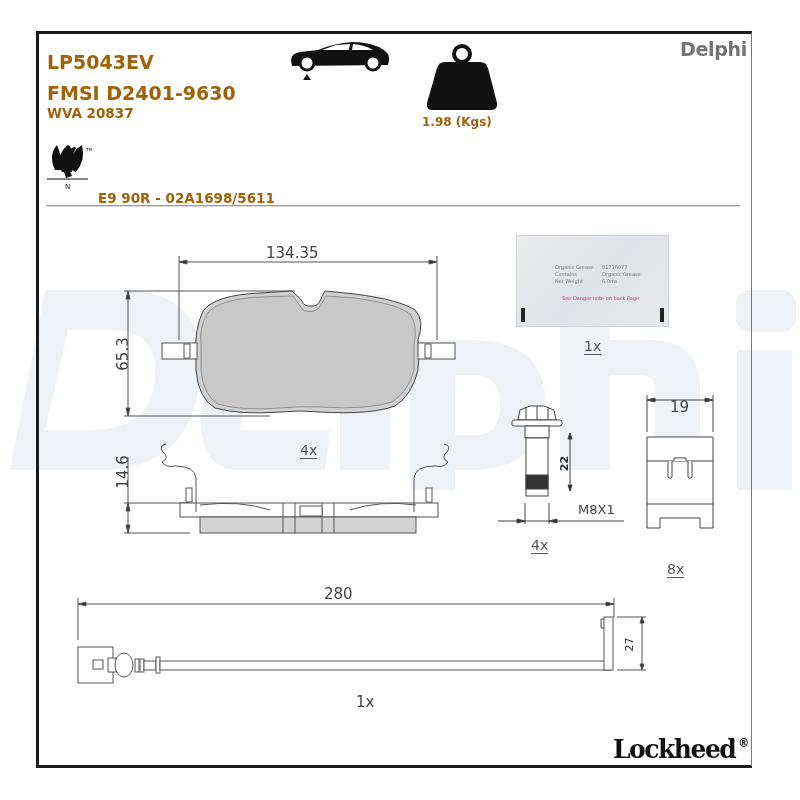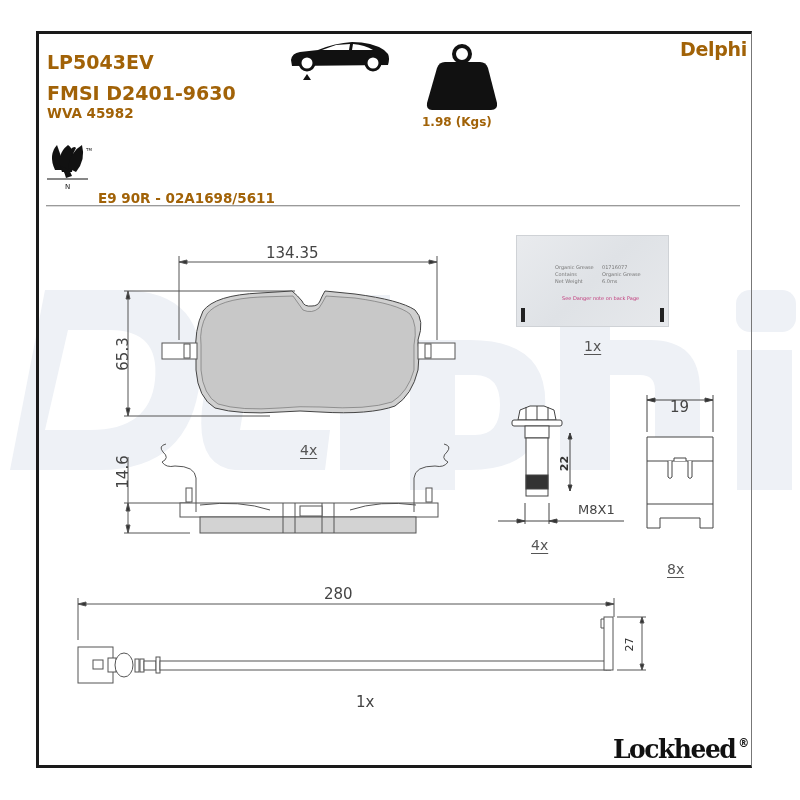--- a/index.html
+++ b/index.html
@@ -8,21 +8,21 @@
            border-top: 3px solid #1a1a1a; border-left: 3px solid #1a1a1a; border-bottom: 3px solid #1a1a1a;
            border-right: 1px solid #777; box-sizing: border-box; }
   .watermark { position: absolute; left: 0; top: 270px; width: 800px; height: 220px; pointer-events: none; }
   .abs { position: absolute; }
   .hdr { font-weight: bold; color: #a16207; }
   .part-no { left: 47px; top: 51px; font-size: 19px; }
   .fmsi { left: 47px; top: 82px; font-size: 19px; }
   .wva { left: 47px; top: 105px; font-size: 13.5px; }
   .ece { left: 98px; top: 178px; font-size: 13.5px; margin-top: 12px; }
   .weight-label { left: 422px; top: 115px; font-size: 12px; }
-  .brand { left: 680px; top: 38px; font-size: 19px; color: #a16207; font-weight: bold; letter-spacing: -0.3px; }
+  .brand { left: 680px; top: 38px; font-size: 19px; color: #737373; font-weight: bold; letter-spacing: -0.3px; }
   .lockheed { left: 613px; top: 735px; font-family: "DejaVu Serif", serif; font-weight: bold; font-size: 25px; color: #111; letter-spacing: -1.5px; transform: scaleY(1.05); }
   .lockheed sup { font-family: "DejaVu Sans", sans-serif; font-size: 11px; letter-spacing: 0; vertical-align: 11px; margin-left: 3px; }
   .divider { position: absolute; left: 46px; top: 205px; width: 694px; height: 1px; background: #9a9a9a; box-shadow: 0 1px 0 #dcdcdc; }
   .dim { font-family: "DejaVu Sans", sans-serif; color: #444; font-size: 15px; font-weight: normal; }
   .dim-sm { font-family: "DejaVu Sans", sans-serif; color: #333; font-size: 11px; }
   .qty { font-family: "DejaVu Sans", sans-serif; color: #555; font-size: 14px; text-decoration: underline; text-underline-offset: 3px; }
   svg { position: absolute; left: 0; top: 0; overflow: visible; }
   .grease { left: 516px; top: 235px; width: 153px; height: 92px; background: linear-gradient(135deg,#e9ebee 0%,#dfe2e6 50%,#e7e9ec 100%); border: 1px solid #cfd2d6; box-sizing: border-box; }
   .grease .line { position: absolute; font-size: 5px; color: #777; white-space: nowrap; }
   .grease .warn { position: absolute; font-size: 5px; color: #c0397a; white-space: nowrap; }
@@ -45,21 +45,21 @@
 
     <rect x="736" y="20" width="60" height="42" rx="14"></rect>
     <rect x="737" y="80" width="55" height="140"></rect>
   </g>
 </svg>
 
 <div class="sheet"></div>
 
 <div class="abs hdr part-no">LP5043EV</div>
 <div class="abs hdr fmsi">FMSI D2401-9630</div>
-<div class="abs hdr wva">WVA 45982</div>
+<div class="abs hdr wva">WVA 20837</div>
 <div class="abs hdr ece">E9 90R - 02A1698/5611</div>
 <div class="abs hdr weight-label">1.98 (Kgs)</div>
 <div class="abs brand">Delphi</div>
 
 <svg width="800" height="800">
   <g fill="#111">
     <path d="M291 60 Q292 53 300 52 L318 50 Q335 43 352 42 Q372 42 384 50 L388 54 Q390 58 388 65 L292 66 Z"></path>
     <circle cx="307" cy="63" r="7" fill="#fff" stroke="#111" stroke-width="3"></circle>
     <circle cx="373" cy="63" r="7" fill="#fff" stroke="#111" stroke-width="3"></circle>
     <circle cx="307" cy="63" r="3" fill="#fff"></circle>

